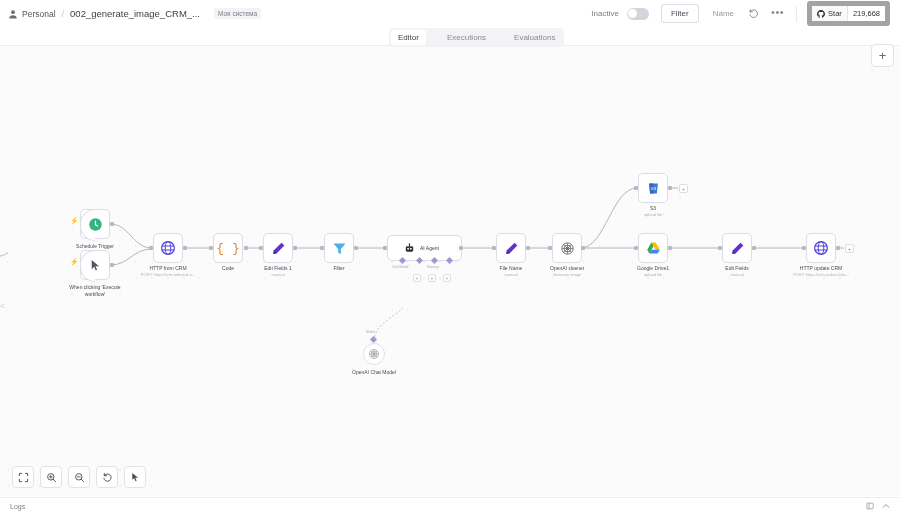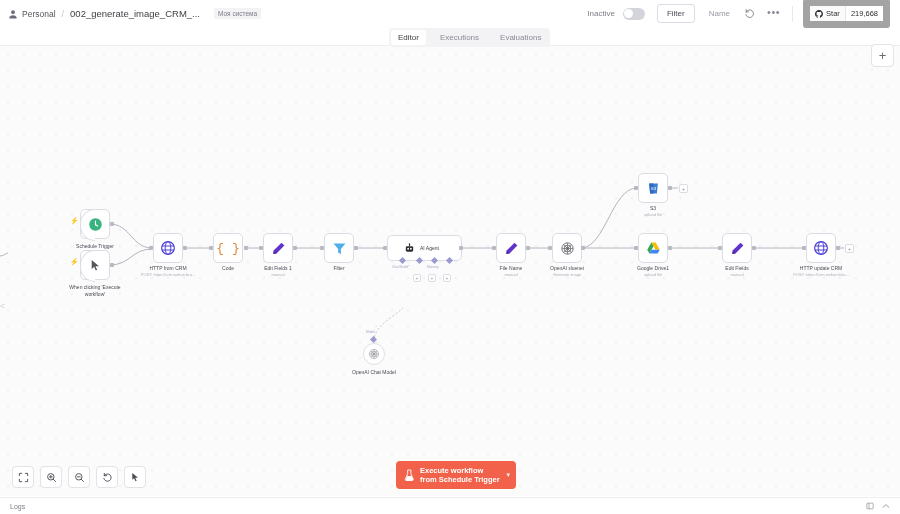--- a/index.html
+++ b/index.html
@@ -48,35 +48,35 @@
   }
   .saved-label { margin-left: 14px; font-size: 8px; color: #9a9aa4; }
   .hist-icon { margin-left: 14px; width: 11px; height: 11px; cursor:pointer; display:block;}
   .dots-btn {
     margin-left: 12px; font-size: 11px; color: #8a8a94; letter-spacing: 0.5px;
     cursor: pointer; line-height: 6px; padding-bottom:4px;
   }
   .hdr-divider { width:1px; height:16px; background:#e8e8ee; margin-left:12px; }
   .star-group {
     margin-left: 10px; display: flex; align-items: stretch;
-    border: 7px solid #a3a3a3; border-radius: 3px; overflow: hidden; cursor: pointer;
+    border: 5px solid #a3a3a3; border-radius: 3px; overflow: hidden; cursor: pointer;
   }
   .star-left {
     display:flex; align-items:center; gap:3px;
     padding: 3px 5px; background: #fafafb; font-size: 7.5px; color: #303036;
   }
   .star-count {
     padding: 3px 5px; background:#fff; font-size: 7.5px; color: #303036;
     border-left: 1px solid #e4e4ea; display:flex; align-items:center;
   }
 
   
   .tabs {
     position: absolute; top: 28px; left: 389px;
-    display: flex; align-items: center; gap: 7px;
+    display: flex; align-items: center; gap: 14px;
     background: #f3f3f6; border-radius: 4px; padding: 2px; z-index: 25;
   }
   .tab {
     font-size: 8px; color: #8a8a94; padding: 3px 7px;
     border-radius: 3px; cursor: pointer; white-space: nowrap;
   }
   .tab.active { background: #fff; color: #3e3e44; }
 
   .hdr-rule {
     position:absolute; top:45px; left:0; width:900px; height:1px;
@@ -473,31 +473,20 @@
         <path d="M5 8a8 8 0 1 1-1 6" stroke="#4b4b54" stroke-width="2" fill="none" stroke-linecap="round"></path>
       </svg>
     </div>
     <div class="tb-btn">
       <svg width="11" height="11" viewBox="0 0 24 24">
         <path d="M5 2 L5 17 L9 13.5 L12 20 L14.5 19 L11.5 12.8 L17.5 12.8 Z" fill="#4b4b54"></path>
       </svg>
     </div>
   </div>
 
-  <div class="exec-btn">
-    <svg width="11" height="13" viewBox="0 0 24 28">
-      <path d="M9 2h6v8l5 12a2 2 0 0 1-1.8 3H4.8A2 2 0 0 1 3 22l5-12V2z" fill="none" stroke="#fff" stroke-width="2"></path>
-      <path d="M7.5 15h9l3.5 7a2 2 0 0 1-1.8 3H5.8A2 2 0 0 1 4 22z" fill="#fff"></path>
-    </svg>
-    <div class="exec-text">
-      <span class="exec-l1">Execute workflow</span>
-      <span class="exec-l2">from Schedule Trigger</span>
-    </div>
-    <span class="exec-caret">▾</span>
-  </div>
 
   <div class="logs-bar">
     <span class="logs-label">Logs</span>
     <div class="logs-right">
       <svg width="8" height="8" viewBox="0 0 24 24">
         <rect x="2.5" y="3.5" width="19" height="17" rx="2" fill="none" stroke="#8a8a94" stroke-width="2"></rect>
         <path d="M9 3.5v17" stroke="#8a8a94" stroke-width="2"></path>
       </svg>
       <svg width="8" height="6" viewBox="0 0 24 16">
         <path d="M3 12l9-8 9 8" fill="none" stroke="#8a8a94" stroke-width="2.4" stroke-linecap="round" stroke-linejoin="round"></path>

